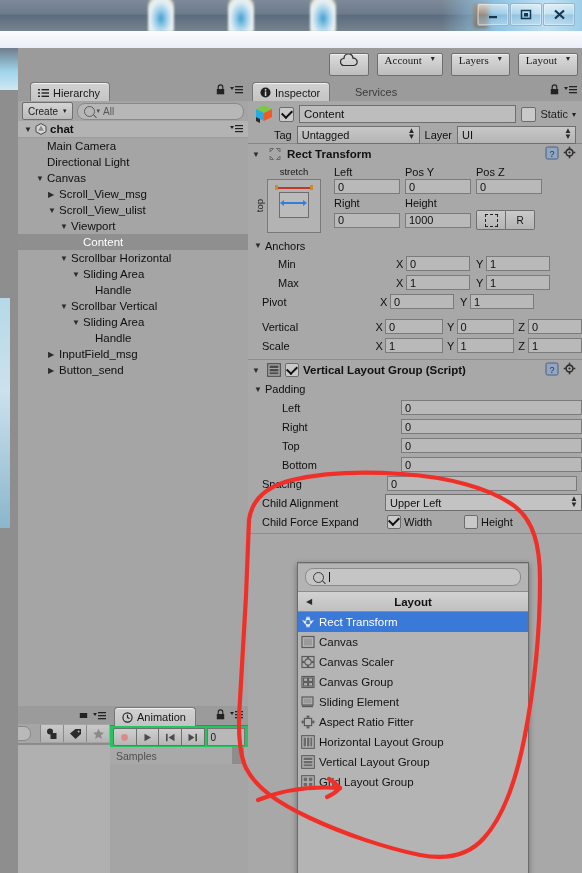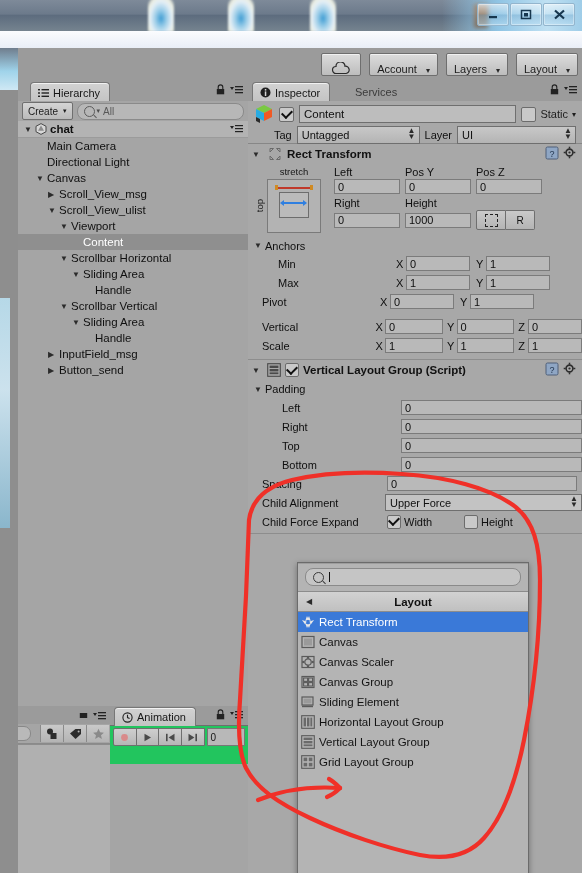--- a/index.html
+++ b/index.html
@@ -81,23 +81,24 @@
     position:absolute; left:18px; top:0; width:564px; height:33px;
     background:#9b9b9b;
     border-bottom:1px solid #6f6f6f;
   }
   .tool-right {
     position:absolute; right:4px; top:5px; display:flex; gap:8px; align-items:center;
   }
   .ubtn {
     height:21px; background:linear-gradient(to bottom,#dcdcdc,#bdbdbd);
     border:1px solid #6e6e6e; border-radius:2px;
-    display:flex; align-items:flex-end; padding:0 7px;
+    display:flex; align-items:flex-start; padding:0 7px;
     font-size:11px; color:#1b1b1b; white-space:nowrap;
     box-shadow: inset 0 1px 0 rgba(255,255,255,.6);
+    font-family: Liberation Serif, serif;
   }
   .ubtn .caret { margin-left:9px; font-size:8px; color:#2a2a2a; }
   .ubtn.cloud { padding:0 9px; }
   .ubtn.cloud svg{ display:block; }
 
   
   .panel { position:absolute; background:#a5a5a5; }
   .tabstrip {
     position:absolute; left:0; top:0; right:0; height:20px;
     background:#9b9b9b;
@@ -581,20 +582,24 @@
         </div>
         <div class="abtn">
           <svg width="11" height="9" viewBox="0 0 11 9">
               <rect x="8.4" y="0.8" width="1.6" height="7.4" fill="#4a4a4a"></rect>
               <path d="M1.5 0.8 L7.4 4.5 L1.5 8.2 Z" fill="#4a4a4a"></path>
             </svg>
         </div>
         <div class="aframe">0</div>
       </div>
 
+      <div class="anim-samples">
+        <span>Samples</span>
+        <span class="scrollnub"></span>
+      </div>
       <div class="anim-body"></div>
     </div>
 
     <div class="panel" id="inspector">
       <div class="insp-tabs">
         <div class="tab active" style="left:4px">
           <svg width="11" height="11" viewBox="0 0 11 11">
             <circle cx="5.5" cy="5.5" r="5" fill="#1f1f1f"></circle>
             <rect x="4.8" y="2" width="1.5" height="1.6" fill="#d4d4d4"></rect>
             <rect x="4.8" y="4.4" width="1.5" height="4.6" fill="#d4d4d4"></rect>
@@ -832,21 +837,21 @@
             <span class="prop-label" style="width:125px;padding-left:28px">Bottom</span>
             <div class="field" style="width:190px">0</div>
           </div>
           <div class="prop-row" style="height:19px">
             <span class="prop-label" style="width:125px;padding-left:8px">Spacing</span>
             <div class="field" style="width:190px">0</div>
           </div>
           <div class="prop-row" style="height:19px">
             <span class="prop-label" style="width:125px;padding-left:8px">Child Alignment</span>
             <div class="popup" style="width:190px;height:15px;background:#c3c3c3">
-              <span>Upper Force</span>
+              <span>Upper Left</span>
               <span class="updown">▲<br>▼</span>
             </div>
           </div>
           <div class="prop-row" style="height:19px;padding-bottom:2px">
             <span class="prop-label" style="width:125px;padding-left:8px">Child Force Expand</span>
             <div class="chk on" style="width:12px;height:12px"></div>
             <span class="prop-label" style="margin-left:3px;width:60px">Width</span>
             <div class="chk" style="width:12px;height:12px"></div>
             <span class="prop-label" style="margin-left:3px">Height</span>
           </div>
@@ -921,20 +926,32 @@
           </div>
           <div class="ac-item">
             <span class="ac-ico">
               <svg width="14" height="14" viewBox="0 0 14 14">
                 <rect x="1" y="2" width="11" height="8" fill="none" stroke="#5a5a5a" stroke-width="1.2"></rect>
                 <rect x="2.6" y="3.6" width="7.8" height="4.8" fill="#9a9a9a"></rect>
                 <rect x="1" y="10.6" width="11" height="1.6" fill="#5a5a5a"></rect>
               </svg>
             </span>
             <span>Sliding Element</span>
+          </div>
+          <div class="ac-item">
+            <span class="ac-ico">
+              <svg width="14" height="14" viewBox="0 0 14 14">
+                <rect x="3.4" y="3.4" width="7.2" height="7.2" fill="none" stroke="#5a5a5a" stroke-width="1.2"></rect>
+                <rect x="5.6" y="0.6" width="2.8" height="2.2" fill="#5a5a5a"></rect>
+                <rect x="5.6" y="11.2" width="2.8" height="2.2" fill="#5a5a5a"></rect>
+                <rect x="0.6" y="5.6" width="2.2" height="2.8" fill="#5a5a5a"></rect>
+                <rect x="11.2" y="5.6" width="2.2" height="2.8" fill="#5a5a5a"></rect>
+              </svg>
+            </span>
+            <span>Aspect Ratio Fitter</span>
           </div>
           <div class="ac-item">
             <span class="ac-ico">
               <svg width="14" height="14" viewBox="0 0 14 14">
                 <rect x="0.7" y="0.7" width="12.6" height="12.6" fill="none" stroke="#5a5a5a" stroke-width="1.1"></rect>
                 <rect x="2.6" y="2.6" width="2.4" height="8.8" fill="#6a6a6a"></rect>
                 <rect x="6" y="2.6" width="2.4" height="8.8" fill="#6a6a6a"></rect>
                 <rect x="9.4" y="2.6" width="1.8" height="8.8" fill="#6a6a6a"></rect>
               </svg>
             </span>

